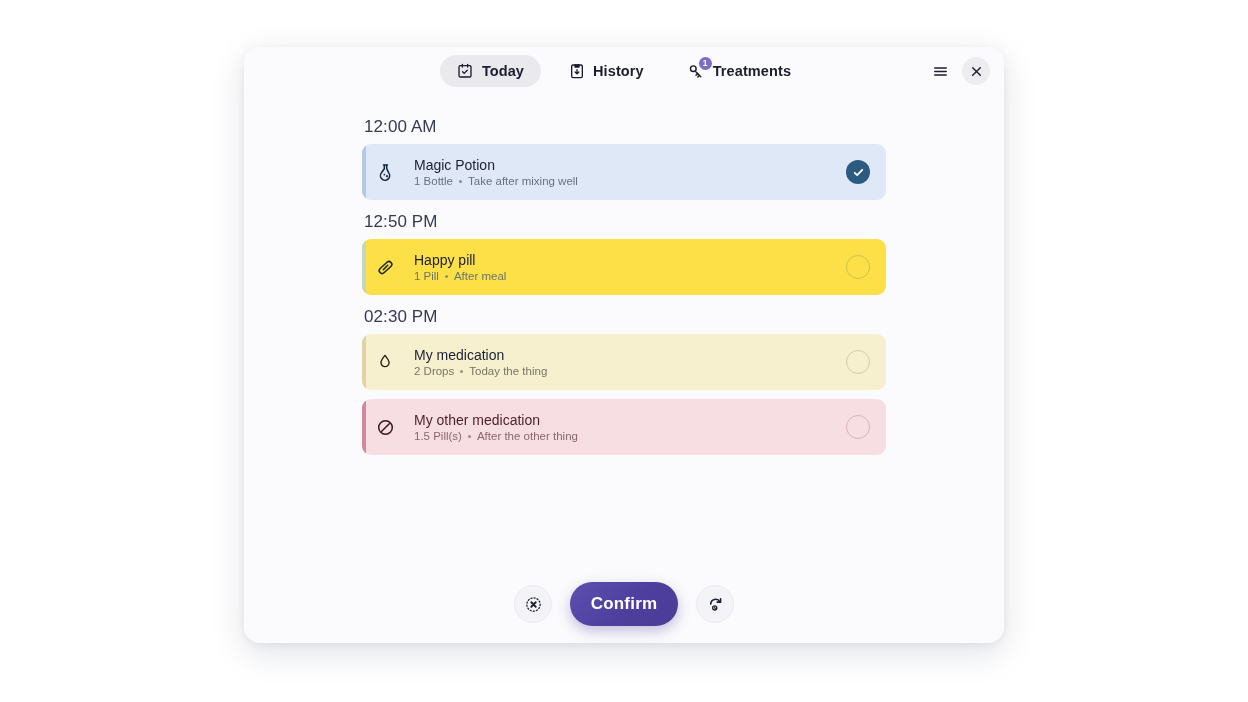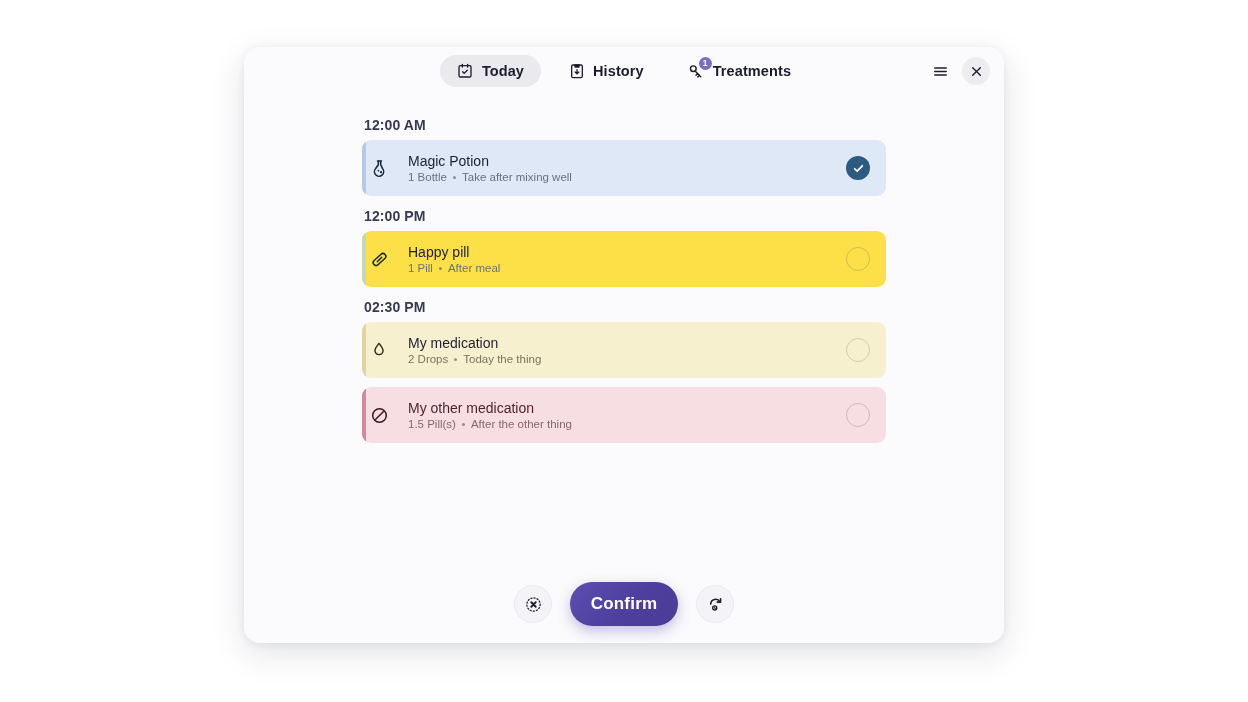--- a/index.html
+++ b/index.html
@@ -128,35 +128,35 @@
   
   .dialog-body {
     padding: 10px 118px 0 118px;
     height: 470px;
     overflow: hidden;
   }
 
   .time-group { margin-bottom: 2px; }
 
   .time-label {
-    font-size: 14px;
-    font-weight: 700;
+    font-size: 17px;
+    font-weight: 400;
     color: #363a52;
     margin: 12px 0 7px 2px;
     letter-spacing: 0.1px;
   }
 
   .med-card {
     position: relative;
     display: flex;
     align-items: center;
     height: 56px;
     border-radius: 9px;
     margin-bottom: 9px;
-    padding: 0 16px 0 6px;
+    padding: 0 16px 0 12px;
     overflow: hidden;
     cursor: pointer;
   }
 
   .med-card::before {
     content: "";
     position: absolute;
     left: 0; top: 0; bottom: 0;
     width: 4px;
   }
@@ -361,21 +361,21 @@
           </span>
           <span class="check done">
             <svg width="13" height="13" viewBox="0 0 24 24" fill="none" stroke="#ffffff" stroke-width="3.2" stroke-linecap="round" stroke-linejoin="round">
               <path d="M5 12.5l4.5 4.5L19 7"></path>
             </svg>
           </span>
         </div>
       </div>
 
       <div class="time-group">
-        <div class="time-label">12:00 PM</div>
+        <div class="time-label">12:50 PM</div>
 
         <div class="med-card green">
           <span class="med-icon">
             <svg width="19" height="19" viewBox="0 0 24 24" fill="none" stroke="#16281c" stroke-width="1.9" stroke-linecap="round" stroke-linejoin="round">
               <rect x="2.6" y="8.4" width="18.8" height="7.2" rx="3.6" transform="rotate(-42 12 12)"></rect>
               <path d="M9.2 14.8l5.6-5.6"></path>
             </svg>
           </span>
           <span class="med-text">
             <span class="med-name">Happy pill</span>

